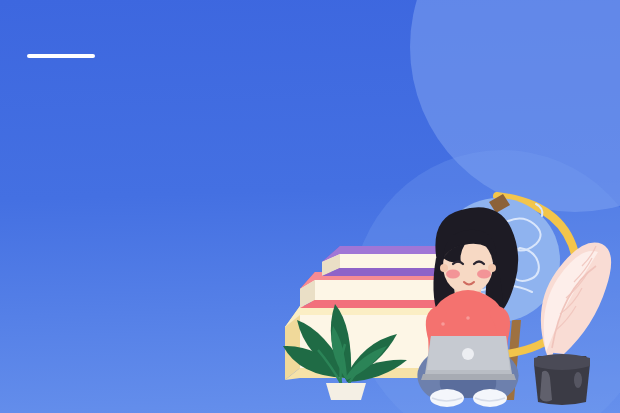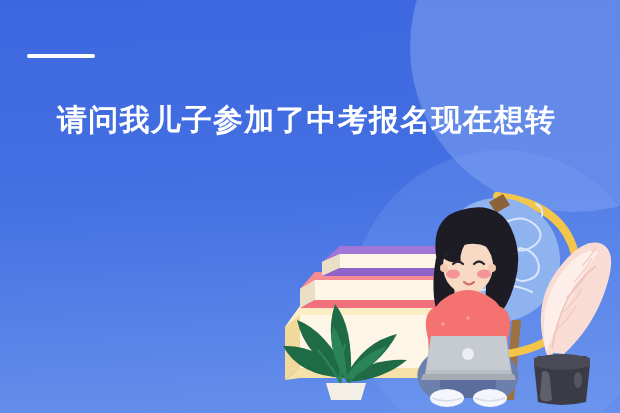--- a/index.html
+++ b/index.html
@@ -81,21 +81,20 @@
 </head>
 <body>
 
 <div class="cover">
 
   <div class="blob"></div>
   <div class="blob-2"></div>
 
   <div class="rule"></div>
 
-  <h1 class="headline">请问我儿子参加了中考报名现在想转</h1>
 
   <div class="scene">
     <svg viewBox="0 0 620 413" width="620" height="413" aria-hidden="true">
 
       <g>
 
         <path d="M512 320 L505 400 L514 400 L521 320 Z" fill="#9e7140"></path>
         <path d="M470 330 Q510 345 550 330 L552 340 Q510 356 468 340 Z" fill="#cfa24a" opacity=".0"></path>
 
         <path d="M497 196 Q580 206 578 284 Q576 344 506 354" fill="none" stroke="#f3c54b" stroke-width="8" stroke-linecap="round"></path>

